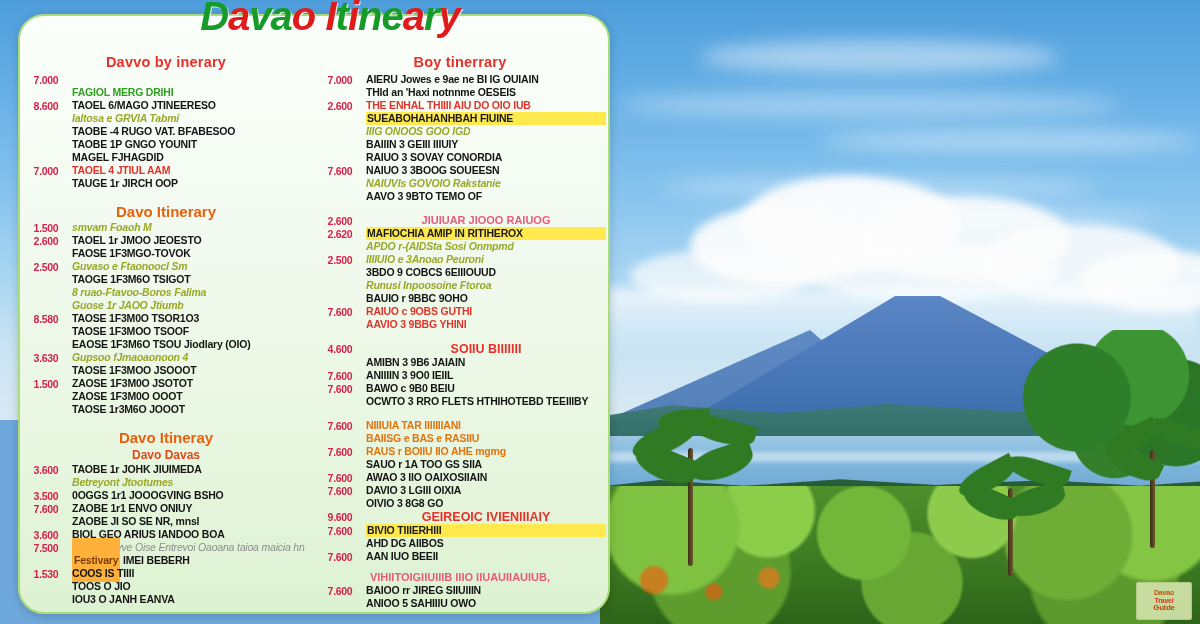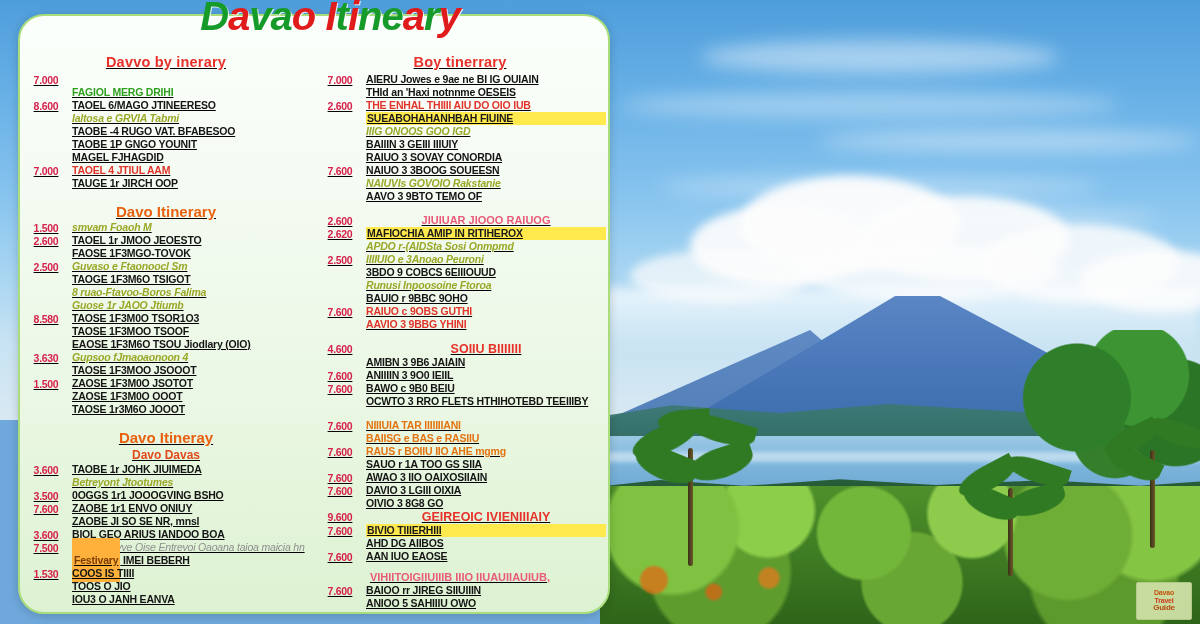--- a/index.html
+++ b/index.html
@@ -115,21 +115,21 @@
     text-align:center;z-index:5;
     font-size:40px;font-weight:bold;font-style:italic;
     letter-spacing:-1px;white-space:nowrap;
     text-shadow:1px 1px 0 rgba(255,255,255,.8);
   }
   #title .g{color:#169b2a;}
   #title .r{color:#e01b1b;}
 
   
   .cols{position:absolute;left:0;top:36px;width:588px;height:560px;display:flex;}
-  .col{width:294px;padding:0 2px 0 0;box-sizing:border-box;text-decoration:underline;}
+  .col{width:294px;padding:0 2px 0 0;box-sizing:border-box;}
 
   .colhead{
     text-align:center;font-size:14.5px;font-weight:bold;color:#e8302a;
     margin:2px 0 3px 0;letter-spacing:.2px;
   }
   .secthead{
     text-align:center;font-size:15px;font-weight:bold;color:#e8610f;
     margin:2px 0 1px 0;
   }
   .secthead.small{font-size:12px;color:#e0491a;}
@@ -495,21 +495,21 @@
         <div class="row">
           <div class="time">7.600</div>
           <div class="txt hl-yellow">BIVIO TIIIERHIII</div>
         </div>
         <div class="row">
           <div class="time"></div>
           <div class="txt ">AHD DG AIIBOS</div>
         </div>
         <div class="row">
           <div class="time">7.600</div>
-          <div class="txt ">AAN IUO EAOSE</div>
+          <div class="txt ">AAN IUO BEEII</div>
         </div>
         <div class="spacer sm"></div>
         <div class="secthead pink">VIHIITOIGIIUIIIB IIIO IIUAUIIAUIUB,</div>
         <div class="row">
           <div class="time">7.600</div>
           <div class="txt ">BAIOO rr JIREG SIIUIIIN</div>
         </div>
         <div class="row">
           <div class="time"></div>
           <div class="txt ">ANIOO 5 SAHIIIU OWO</div>

